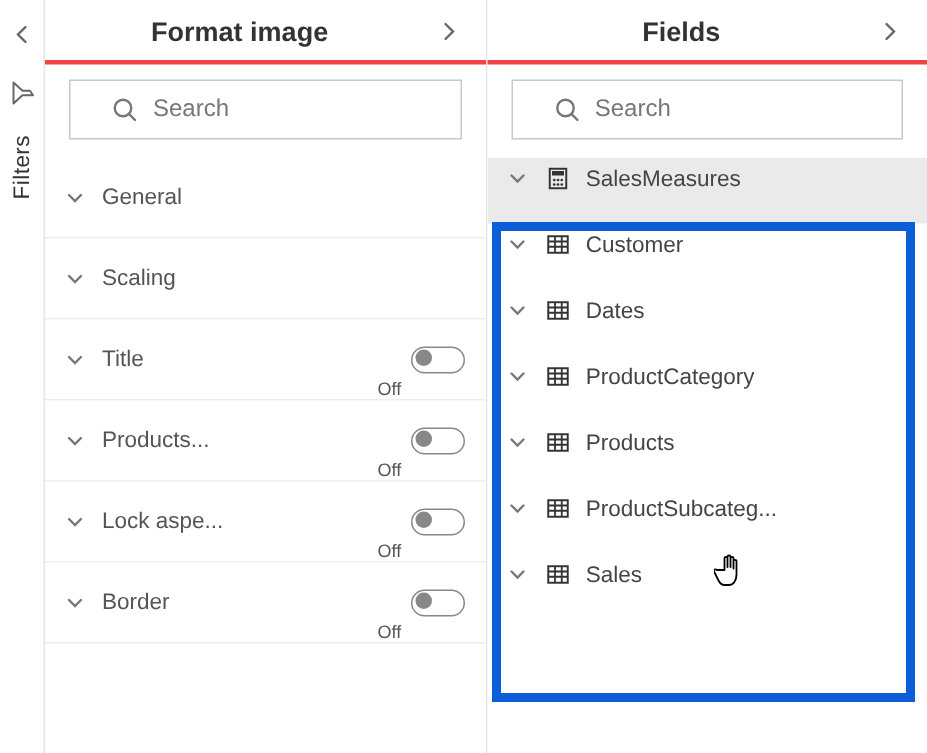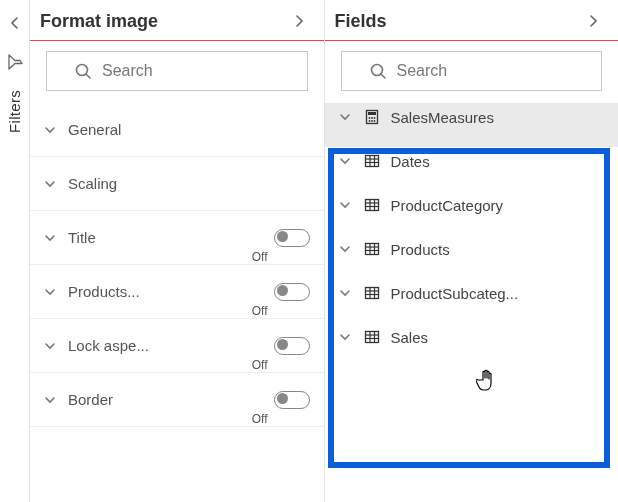--- a/index.html
+++ b/index.html
@@ -40,22 +40,23 @@
       background: #fff;
       border-right: 1px solid #e5e5e5;
       display: flex;
       flex-direction: column;
     }
     .pane-header {
       display: flex;
       align-items: center;
       justify-content: space-between;
       padding: 10px 14px 8px 10px;
-      border-bottom: 1px solid #ef4444;
+      border-bottom: 3px solid #ef4444;
       gap: 8px;
+      text-align: center;
     }
     .pane-title {
       font-size: 18px;
       font-weight: 600;
       color: #333;
       flex: 1;
       white-space: nowrap;
       overflow: hidden;
       text-overflow: ellipsis;
     }
@@ -302,20 +303,37 @@
           </span>
           <span class="icon-table">
             <svg width="16" height="16" viewBox="0 0 16 16">
               <rect x="1.5" y="2.5" width="13" height="11" stroke="#333" stroke-width="1.3" fill="none"></rect>
               <line x1="1.5" y1="6" x2="14.5" y2="6" stroke="#333" stroke-width="1.2"></line>
               <line x1="1.5" y1="9.5" x2="14.5" y2="9.5" stroke="#333" stroke-width="1.2"></line>
               <line x1="6" y1="2.5" x2="6" y2="13.5" stroke="#333" stroke-width="1.2"></line>
               <line x1="10.5" y1="2.5" x2="10.5" y2="13.5" stroke="#333" stroke-width="1.2"></line>
             </svg>
           </span>
+          <span class="name">Customer</span>
+        </div>
+        <div class="fld-row">
+          <span class="icon-chev">
+            <svg width="12" height="12" viewBox="0 0 12 12">
+              <path d="M2 4 L6 8 L10 4" stroke="#777" stroke-width="1.6" fill="none" stroke-linecap="round"></path>
+            </svg>
+          </span>
+          <span class="icon-table">
+            <svg width="16" height="16" viewBox="0 0 16 16">
+              <rect x="1.5" y="2.5" width="13" height="11" stroke="#333" stroke-width="1.3" fill="none"></rect>
+              <line x1="1.5" y1="6" x2="14.5" y2="6" stroke="#333" stroke-width="1.2"></line>
+              <line x1="1.5" y1="9.5" x2="14.5" y2="9.5" stroke="#333" stroke-width="1.2"></line>
+              <line x1="6" y1="2.5" x2="6" y2="13.5" stroke="#333" stroke-width="1.2"></line>
+              <line x1="10.5" y1="2.5" x2="10.5" y2="13.5" stroke="#333" stroke-width="1.2"></line>
+            </svg>
+          </span>
           <span class="name">Dates</span>
         </div>
         <div class="fld-row">
           <span class="icon-chev">
             <svg width="12" height="12" viewBox="0 0 12 12">
               <path d="M2 4 L6 8 L10 4" stroke="#777" stroke-width="1.6" fill="none" stroke-linecap="round"></path>
             </svg>
           </span>
           <span class="icon-table">
             <svg width="16" height="16" viewBox="0 0 16 16">

